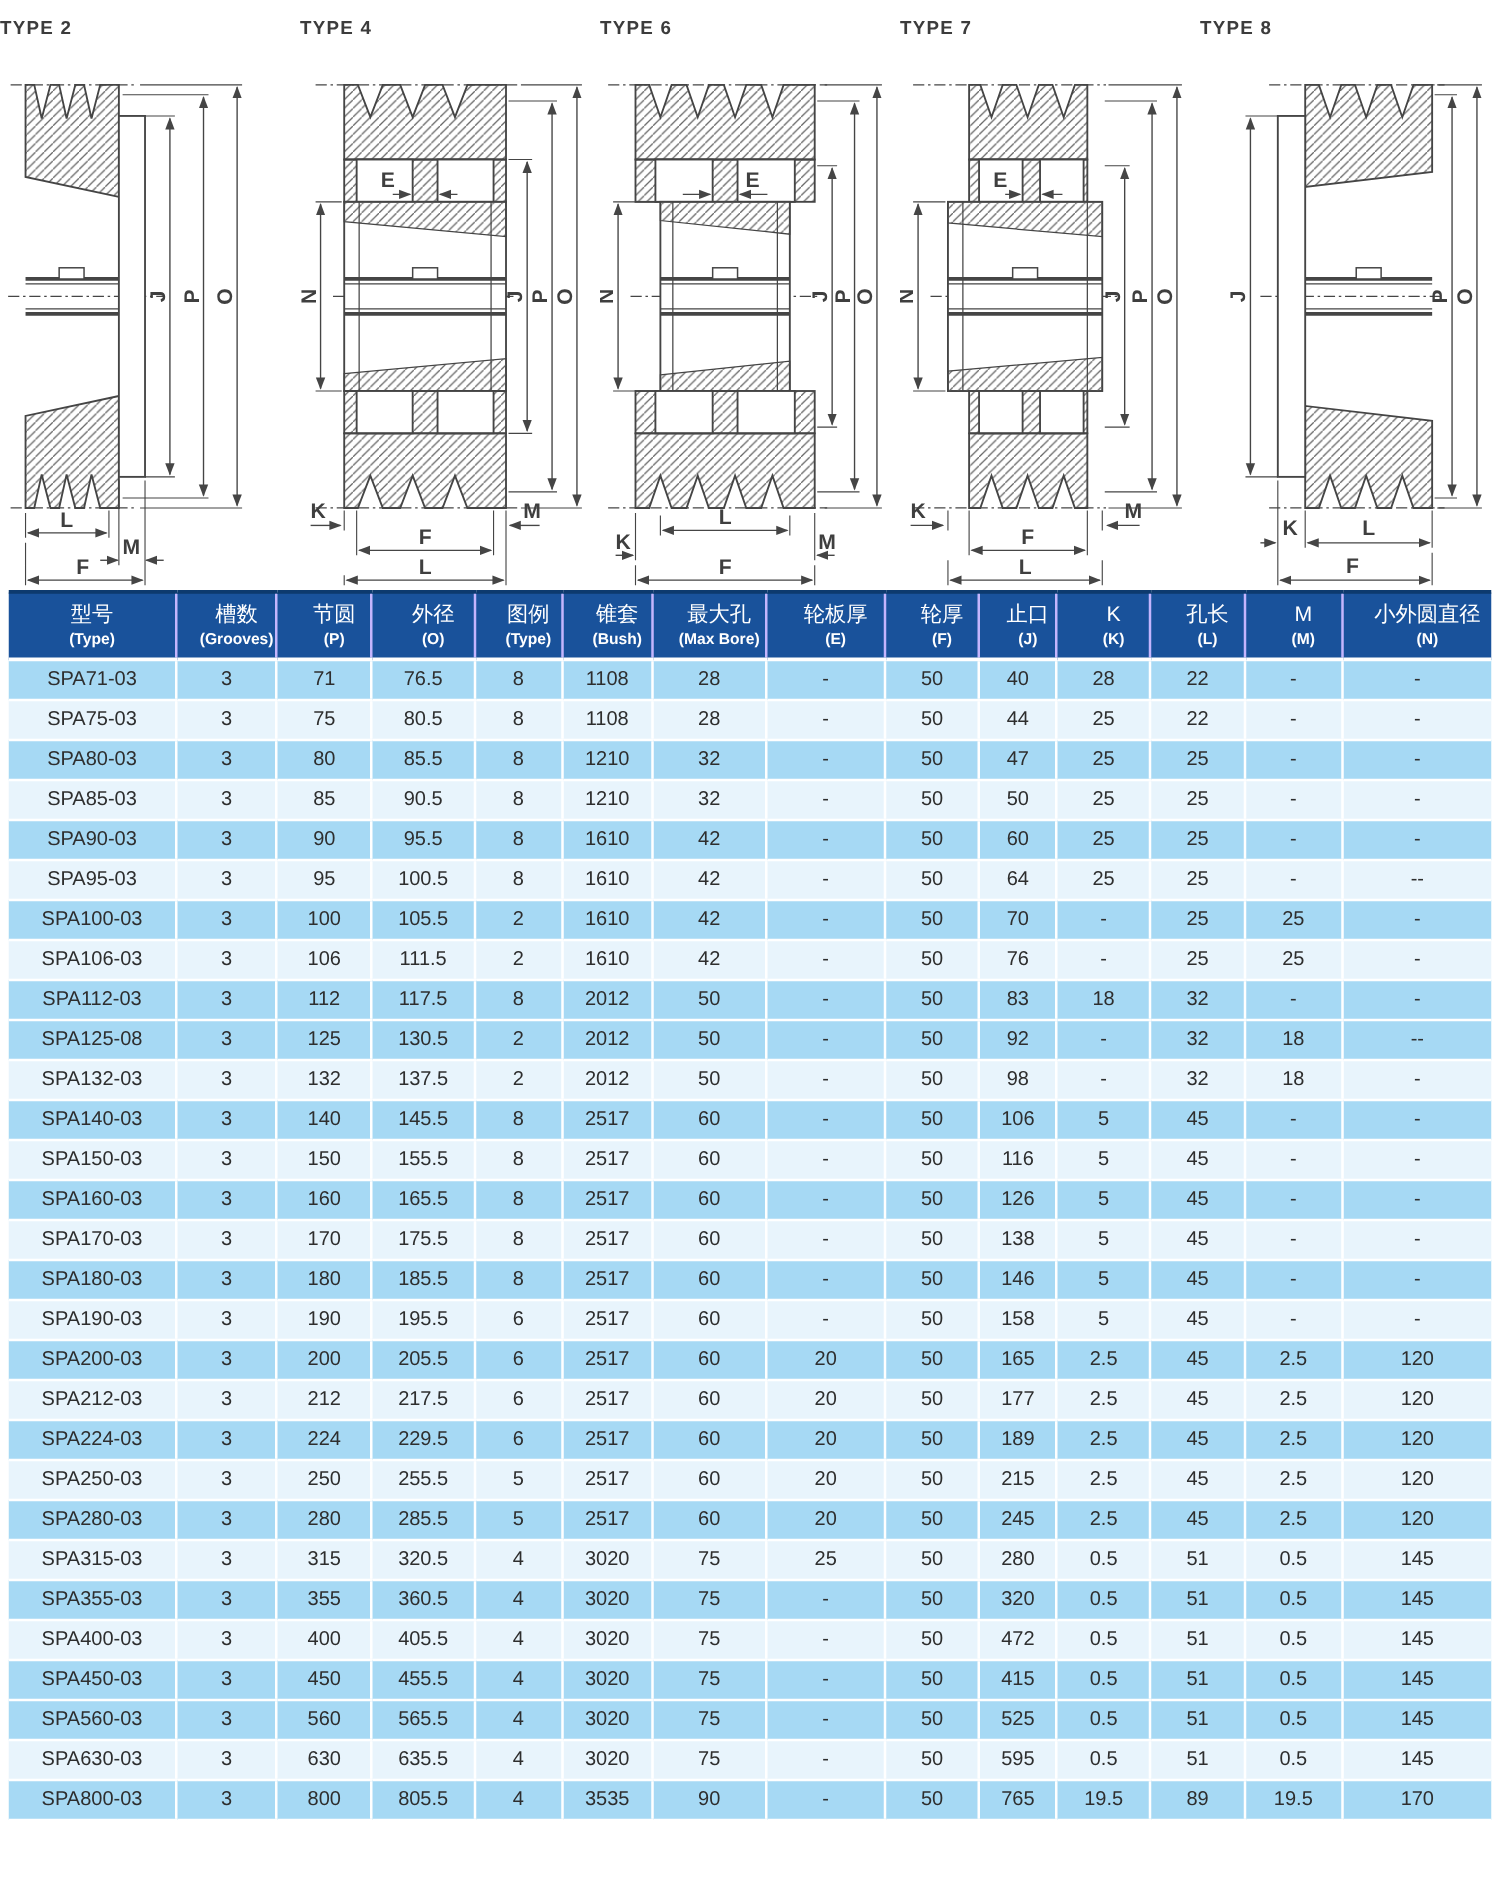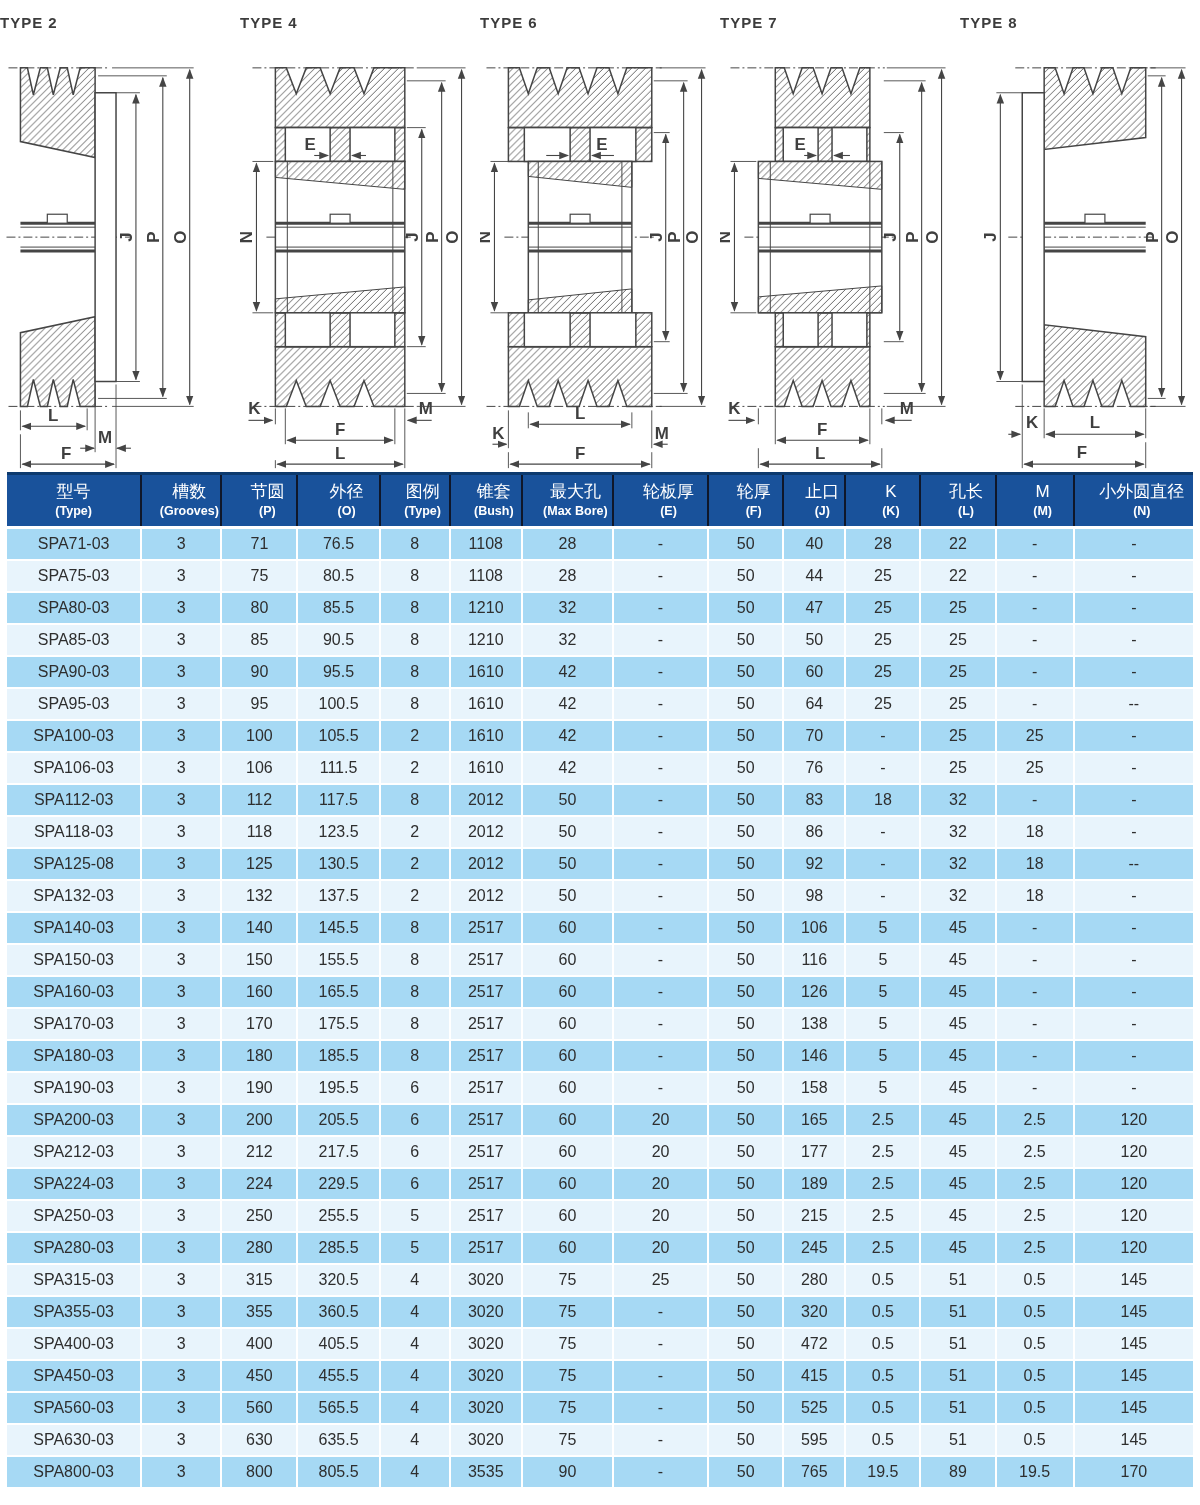--- a/index.html
+++ b/index.html
@@ -14,21 +14,21 @@
   svg.dwg text{font-family:"Liberation Sans",sans-serif;font-weight:bold;
     font-size:17px;fill:#3f3f3f;}
 
   
   .table-wrap{margin:0 7px;}
   table.spec{border-collapse:collapse;table-layout:fixed;width:1186px;}
   table.spec th,table.spec td{text-align:center;vertical-align:middle;}
   thead th{background:var(--header-bg,#19529b);color:#fff;padding:6px 0 7px 0;
     border-top:3px solid var(--header-border-top,#0d3a6e);
     border-bottom:3px solid #fff;}
-  thead th + th{border-left:2px solid #0f172a;padding-left:16px;}
+  thead th + th{border-left:2px solid #c4b5fd;padding-left:16px;}
   thead .zh{font-size:17px;font-weight:normal;line-height:22px;}
   thead .en{font-size:12.5px;font-weight:bold;line-height:16px;}
   tbody td{height:28px;font-size:16px;color:#2e2e2e;
     border-bottom:2px solid #fff;}
   tbody td + td{border-left:2px solid #fff;}
   tbody tr.odd td{background:var(--row-odd,#a6d9f4);}
   tbody tr.even td{background:var(--row-even,#e8f4fc);}
 </style>
 </head>
 <body>
@@ -486,36 +486,20 @@
           <td>2012</td>
           <td>50</td>
           <td>-</td>
           <td>50</td>
           <td>83</td>
           <td>18</td>
           <td>32</td>
           <td>-</td>
           <td>-</td>
         </tr>
-        <tr class="even">
-          <td>SPA118-03</td>
-          <td>3</td>
-          <td>118</td>
-          <td>123.5</td>
-          <td>2</td>
-          <td>2012</td>
-          <td>50</td>
-          <td>-</td>
-          <td>50</td>
-          <td>86</td>
-          <td>-</td>
-          <td>32</td>
-          <td>18</td>
-          <td>-</td>
-        </tr>
         <tr class="odd">
           <td>SPA125-08</td>
           <td>3</td>
           <td>125</td>
           <td>130.5</td>
           <td>2</td>
           <td>2012</td>
           <td>50</td>
           <td>-</td>
           <td>50</td>

